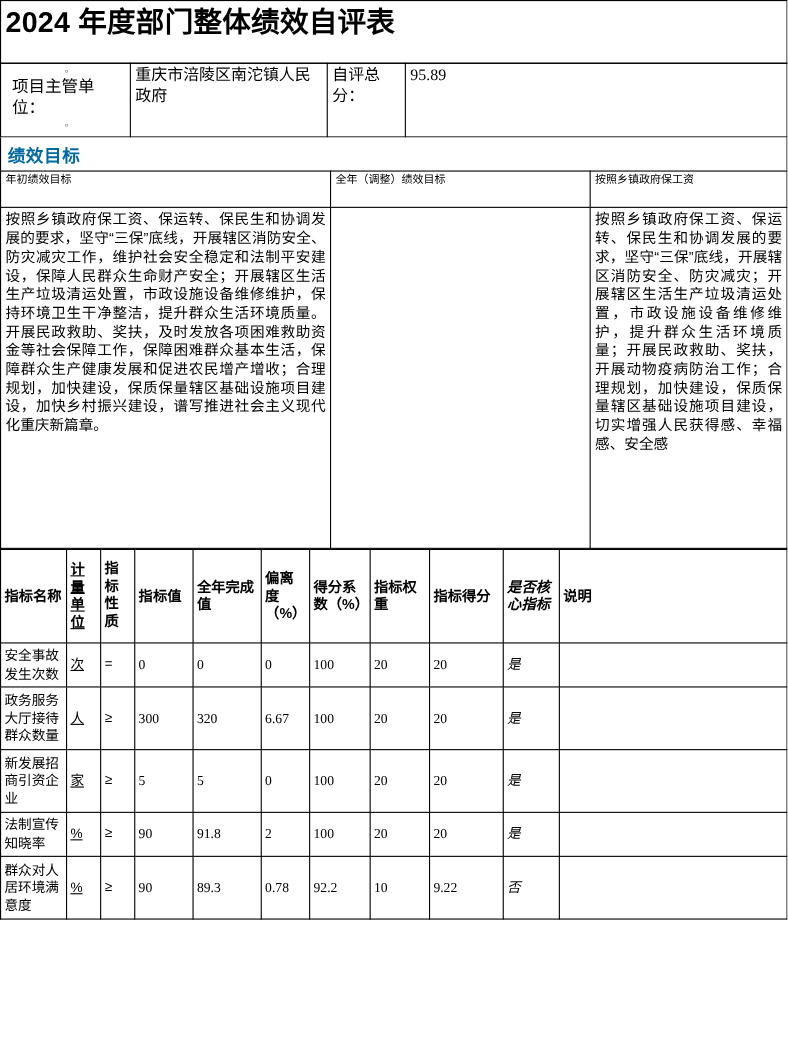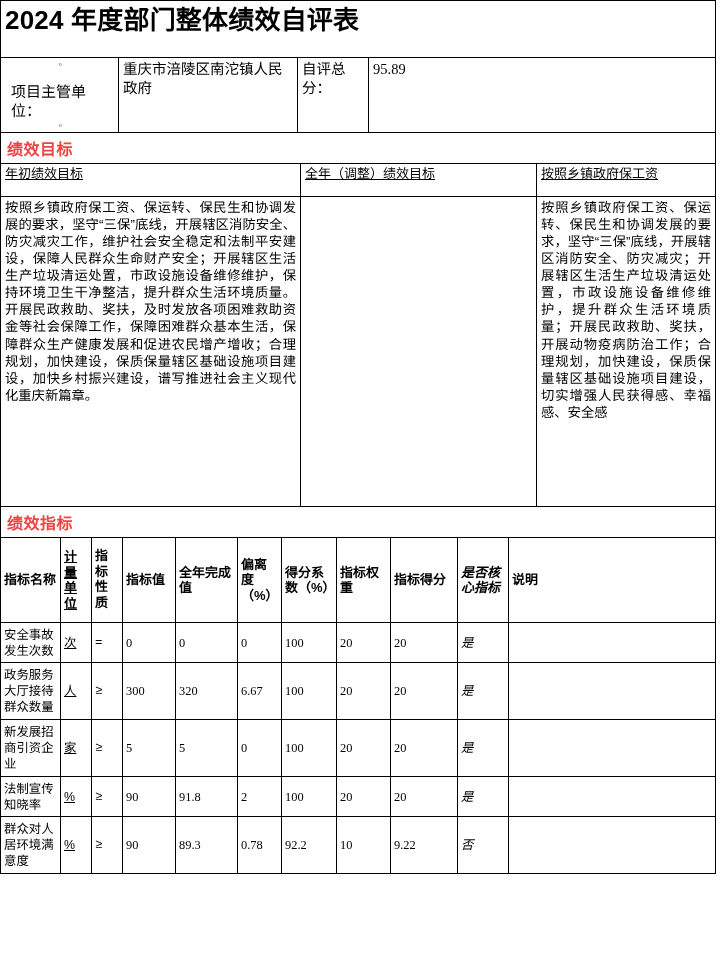--- a/index.html
+++ b/index.html
@@ -73,21 +73,20 @@
     font-size: 8px;
     line-height: 9px;
     color: #000;
     height: 9px;
     margin-left: 48px;
   }
   .info-label .lbl-text {
     display: block;
     font-size: 15px;
     padding: 1px 0;
-    margin-top: 12px;
   }
   .info-value {
     font-size: 14.5px;
   }
   .score-label { font-size: 15px; font-weight: bold; }
   .score-value {
     font-size: 14px;
     font-family: "Liberation Serif", "DejaVu Serif", serif;
   }
 
@@ -100,32 +99,31 @@
     border-bottom: 0;
     border-top: 0;
     display: flex;
     align-items: center;
     padding-left: 6px;
     background: #ffffff;
   }
   .section-banner .sb-text {
     font-size: 16px;
     font-weight: bold;
-    color: #ef4444;
+    color: #0369a1;
     letter-spacing: 0.5px;
   }
 
   
   .goals-head td {
-    font-size: 13px;
+    font-size: 10px;
     font-weight: bold;
     height: 33px;
     vertical-align: middle;
     padding: 2px 6px;
-    text-decoration: underline;
   }
   .goals-body td {
     font-size: 13.3px;
     line-height: 1.56;
     padding: 4px 5px 4px 5px;
     vertical-align: top;
     height: 310px;
   }
   .goal-text {
     text-align: justify;
@@ -239,23 +237,20 @@
       <td>
         <div class="goal-text"></div>
       </td>
       <td>
         <div class="goal-text">按照乡镇政府保工资、保运转、保民生和协调发展的要求，坚守“三保”底线，开展辖区消防安全、防灾减灾；开展辖区生活生产垃圾清运处置，市政设施设备维修维护，提升群众生活环境质量；开展民政救助、奖扶，开展动物疫病防治工作；合理规划，加快建设，保质保量辖区基础设施项目建设，切实增强人民获得感、幸福感、安全感</div>
       </td>
     </tr>
   </tbody>
     </table>
 
-  <div class="section-banner">
-    <span class="sb-text">绩效指标</span>
-  </div>
 
   <table class="ind">
     <tbody>
       <tr>
         <td class="hd name-col">指标名称</td>
         <td class="hd unit-col">计量单位</td>
         <td class="hd nature-col">指标性质</td>
         <td class="hd value-col">指标值</td>
         <td class="hd year-col">全年完成值</td>
         <td class="hd dev-col">偏离度（%）</td>

